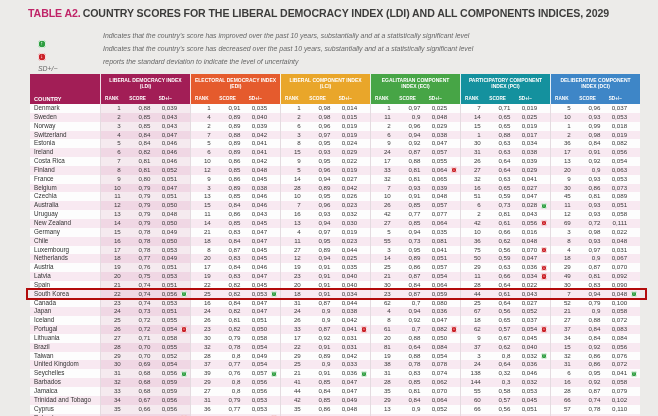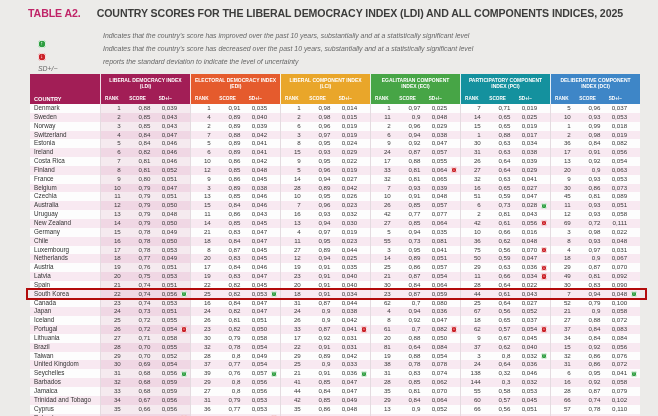--- a/index.html
+++ b/index.html
@@ -4,21 +4,21 @@
 <style>
   html,body{margin:0;padding:0;}
   body{
     width:658px;height:416px;overflow:hidden;position:relative;
     background:#ecebe9;
     font-family:"Liberation Sans",sans-serif;
     -webkit-font-smoothing:antialiased;
   }
   
   .title{position:absolute;left:28px;top:7px;font-size:10.6px;font-weight:bold;color:#3c3c3b;letter-spacing:-0.1px;white-space:nowrap;}
-  .title .prefix{color:#c02468;margin-right:16px;}
+  .title .prefix{color:#c02468;margin-right:2px;}
   
   .legend{position:absolute;left:38px;top:31px;width:600px;}
   .legend-row{display:flex;align-items:flex-start;height:13px;}
   .legend-key{flex:0 0 65px;}
   .legend-text{font-size:6.9px;font-style:italic;color:#676767;line-height:9px;}
   .sd-key{font-size:6.9px;font-style:italic;color:#676767;line-height:9px;}
   
   .dot{display:inline-block;width:7.5px;height:7.5px;border-radius:50%;color:#fff;
        font-size:5.6px;line-height:7.5px;text-align:center;font-weight:bold;box-shadow:0 0 0 0.8px #fff inset;}
   .dot.up{background:#2f9e41;}
@@ -53,21 +53,21 @@
   .row .dot{width:6.2px;height:6.2px;font-size:4.9px;line-height:6.2px;}
   
   .row.hl::after{content:"";position:absolute;left:-4px;right:-7px;top:-1.5px;bottom:-1.5px;
                  border:2.4px solid #b20c0c;z-index:6;pointer-events:none;}
   .row.hl{z-index:5;}
 </style>
 </head>
 <body>
 
 <div class="title">
-  <span class="prefix">TABLE A2.</span><span>COUNTRY SCORES FOR THE LIBERAL DEMOCRACY INDEX (LDI) AND ALL COMPONENTS INDICES, 2025</span>
+  <span class="prefix">TABLE A2.</span><span>COUNTRY SCORES FOR THE LIBERAL DEMOCRACY INDEX (LDI) AND ALL COMPONENTS INDICES, 2029</span>
 </div>
 
 <div class="legend" id="legend">
     <div class="legend-row">
       <span class="legend-key"><span class="dot up">↑</span></span>
       <span class="legend-text">Indicates that the country's score has improved over the past 10 years, substantially and at a statistically significant level</span>
     </div>
     <div class="legend-row">
       <span class="legend-key"><span class="dot down">↓</span></span>
       <span class="legend-text">Indicates that the country's score has decreased over the past 10 years, substantially and at a statistically significant level</span>

